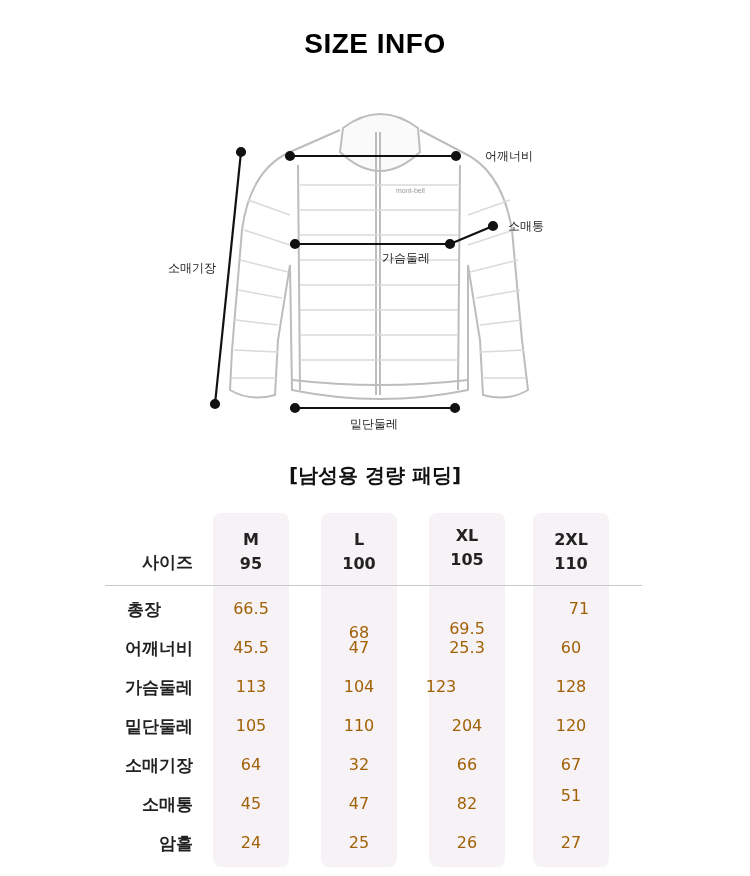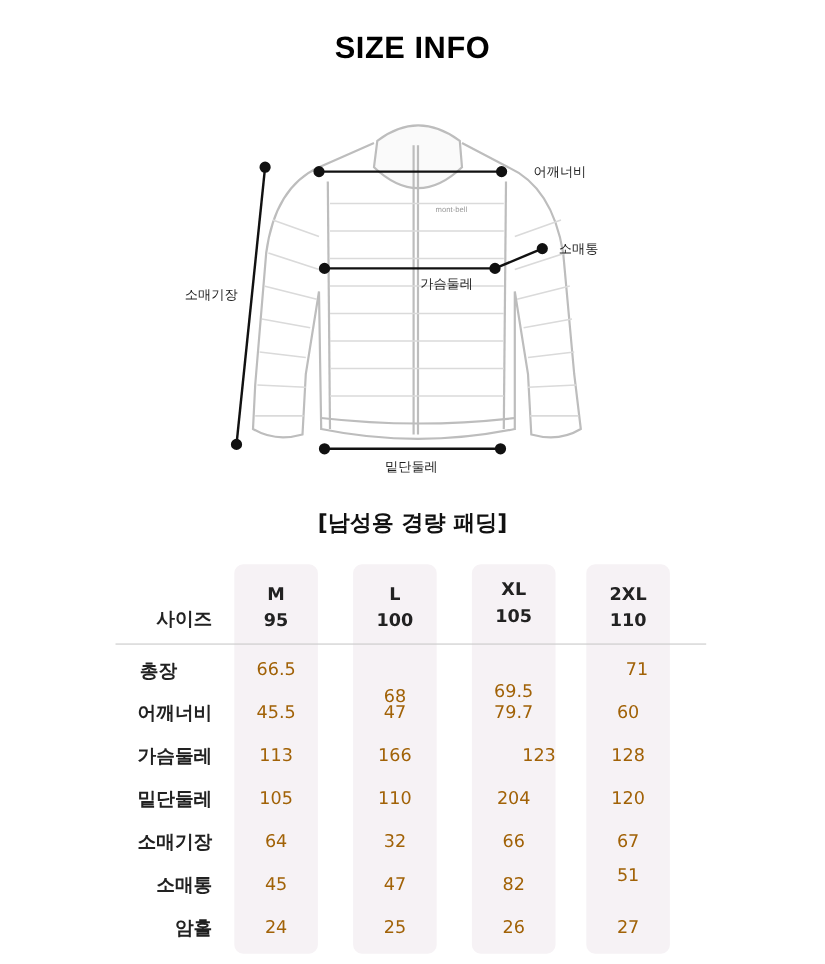--- a/index.html
+++ b/index.html
@@ -124,26 +124,26 @@
 
 <div id="rows">
     <div class="row-label" style="top: 598px; text-align: center;">총장</div>
     <div class="cell" style="left: 213px; top: 599px;">66.5</div>
     <div class="cell" style="left: 321px; top: 599px; margin-top: 24px;">68</div>
     <div class="cell" style="left: 429px; top: 599px; margin-top: 20px;">69.5</div>
     <div class="cell" style="left: 541px; top: 599px;">71</div>
     <div class="row-label" style="top: 637px;">어깨너비</div>
     <div class="cell" style="left: 213px; top: 638px;">45.5</div>
     <div class="cell" style="left: 321px; top: 638px;">47</div>
-    <div class="cell" style="left: 429px; top: 638px;">79.7</div>
+    <div class="cell" style="left: 429px; top: 638px;">25.3</div>
     <div class="cell" style="left: 533px; top: 638px;">60</div>
     <div class="row-label" style="top: 676px;">가슴둘레</div>
     <div class="cell" style="left: 213px; top: 677px;">113</div>
-    <div class="cell" style="left: 321px; top: 677px;">166</div>
-    <div class="cell" style="left: 452px; top: 677px;">123</div>
+    <div class="cell" style="left: 321px; top: 677px;">104</div>
+    <div class="cell" style="left: 403px; top: 677px;">123</div>
     <div class="cell" style="left: 533px; top: 677px;">128</div>
     <div class="row-label" style="top: 715px;">밑단둘레</div>
     <div class="cell" style="left: 213px; top: 716px;">105</div>
     <div class="cell" style="left: 321px; top: 716px;">110</div>
     <div class="cell" style="left: 429px; top: 716px;">204</div>
     <div class="cell" style="left: 533px; top: 716px;">120</div>
     <div class="row-label" style="top: 754px;">소매기장</div>
     <div class="cell" style="left: 213px; top: 755px;">64</div>
     <div class="cell" style="left: 321px; top: 755px;">32</div>
     <div class="cell" style="left: 429px; top: 755px;">66</div>

